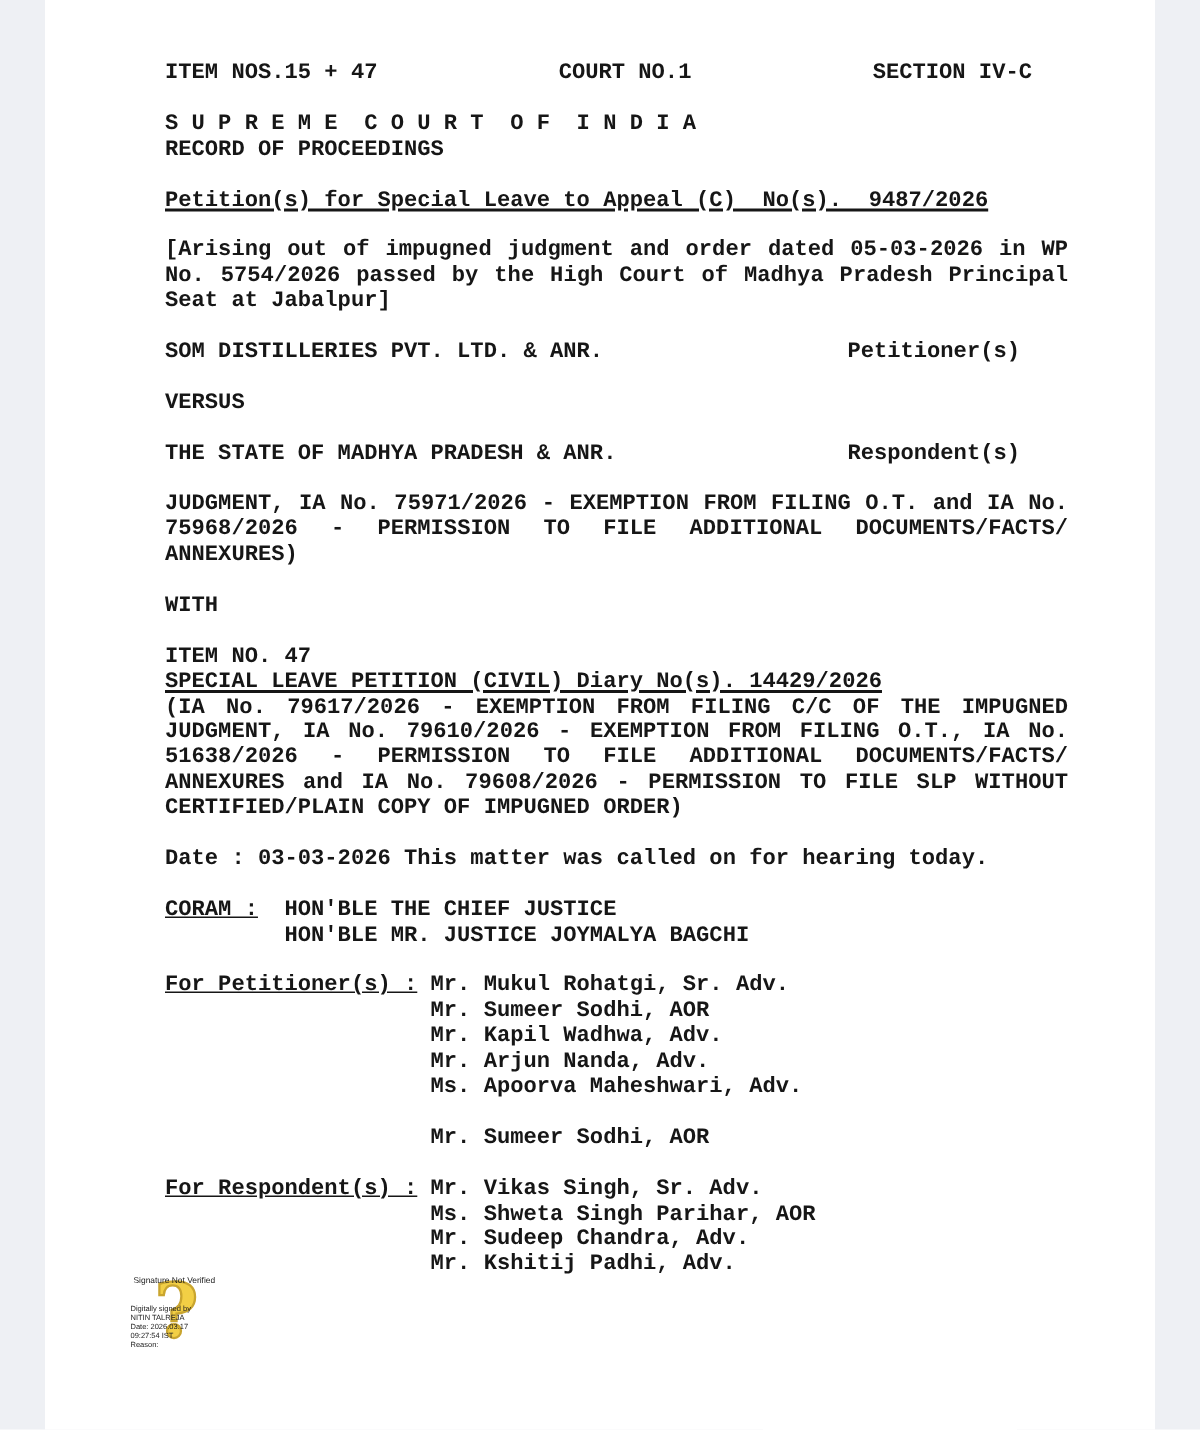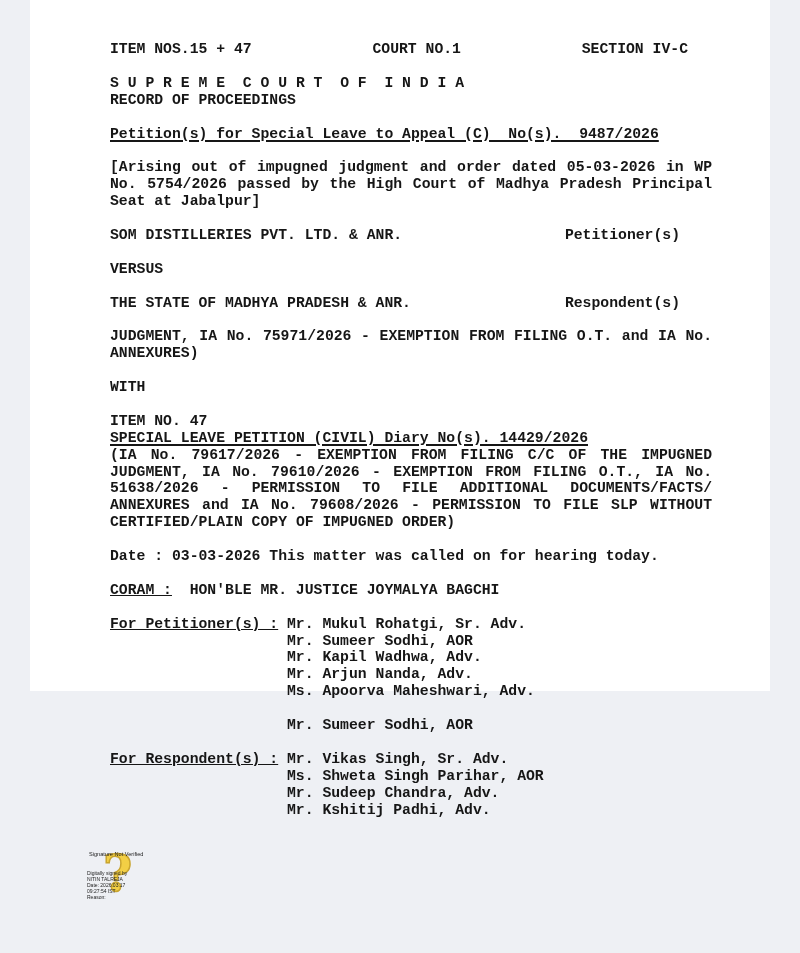--- a/index.html
+++ b/index.html
@@ -5,21 +5,21 @@
   html,body{margin:0;padding:0;}
   body{
     width:800px;height:953px;
     background:#eef0f4;
     overflow:hidden;
     font-family:"Liberation Mono","DejaVu Sans Mono",monospace;
   }
   .page{
     position:relative;
     margin-left:30px;
-    width:740px;height:691px;
+    width:740px;height:953px;
     background:#ffffff;
   }
   .doc{
     position:absolute;
     left:80px;top:41px;
     width:602px;
     font:700 14.75px/16.9px "Liberation Mono","DejaVu Sans Mono",monospace;
     color:#161616;
   }
   .ln{white-space:pre;}
@@ -88,40 +88,42 @@
     <div class="ln center">VERSUS</div>
     <div class="sp"></div>
 
     <div class="ln party">
       <span>THE STATE OF MADHYA PRADESH &amp; ANR.</span>
       <span>Respondent(s)</span>
     </div>
     <div class="sp"></div>
 
     <div class="j">JUDGMENT, IA No. 75971/2026 - EXEMPTION FROM FILING O.T. and IA No.</div>
+    <div class="j">75968/2026 - PERMISSION TO FILE ADDITIONAL DOCUMENTS/FACTS/</div>
     <div class="ln">ANNEXURES)</div>
     <div class="sp"></div>
 
     <div class="ln">WITH</div>
     <div class="sp"></div>
 
     <div class="ln">ITEM NO. 47</div>
     <div class="ln"><span class="u">SPECIAL LEAVE PETITION (CIVIL) Diary No(s). 14429/2026</span></div>
     <div class="j">(IA No. 79617/2026 - EXEMPTION FROM FILING C/C OF THE IMPUGNED</div>
     <div class="j">JUDGMENT, IA No. 79610/2026 - EXEMPTION FROM FILING O.T., IA No.</div>
     <div class="j">51638/2026 - PERMISSION TO FILE ADDITIONAL DOCUMENTS/FACTS/</div>
     <div class="j">ANNEXURES and IA No. 79608/2026 - PERMISSION TO FILE SLP WITHOUT</div>
     <div class="ln">CERTIFIED/PLAIN COPY OF IMPUGNED ORDER)</div>
     <div class="sp"></div>
 
     <div class="ln">Date : 03-03-2026 This matter was called on for hearing today.</div>
     <div class="sp"></div>
 
     <div class="block">
       <span class="blklabel">CORAM :</span>
+      <div class="ind9">HON'BLE THE CHIEF JUSTICE</div>
       <div class="ind9">HON'BLE MR. JUSTICE JOYMALYA BAGCHI</div>
     </div>
     <div class="sp"></div>
 
     <div class="block">
       <span class="blklabel">For Petitioner(s) :</span>
       <div class="ind20">Mr. Mukul Rohatgi, Sr. Adv.</div>
       <div class="ind20">Mr. Sumeer Sodhi, AOR</div>
       <div class="ind20">Mr. Kapil Wadhwa, Adv.</div>
       <div class="ind20">Mr. Arjun Nanda, Adv.</div>

